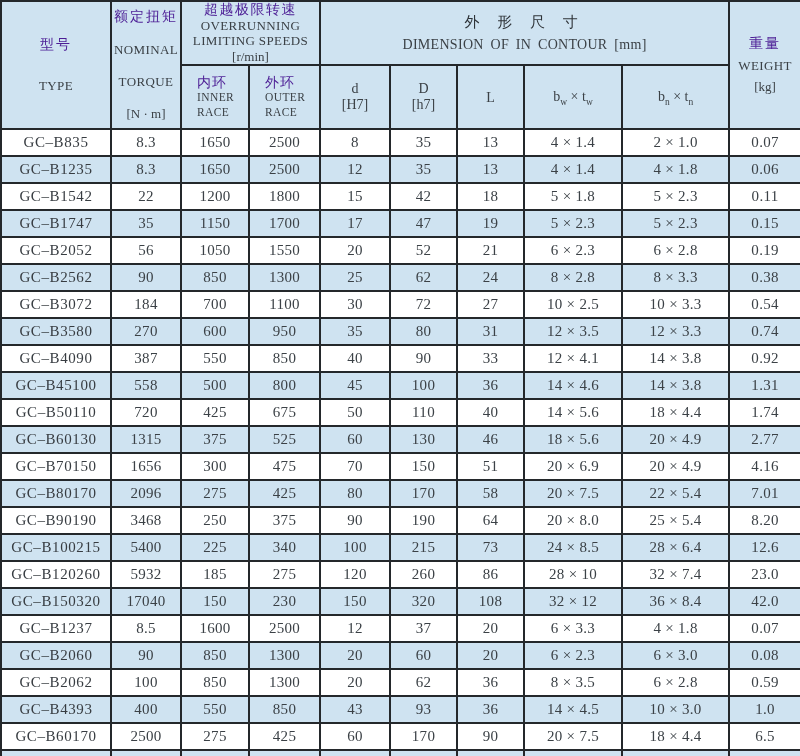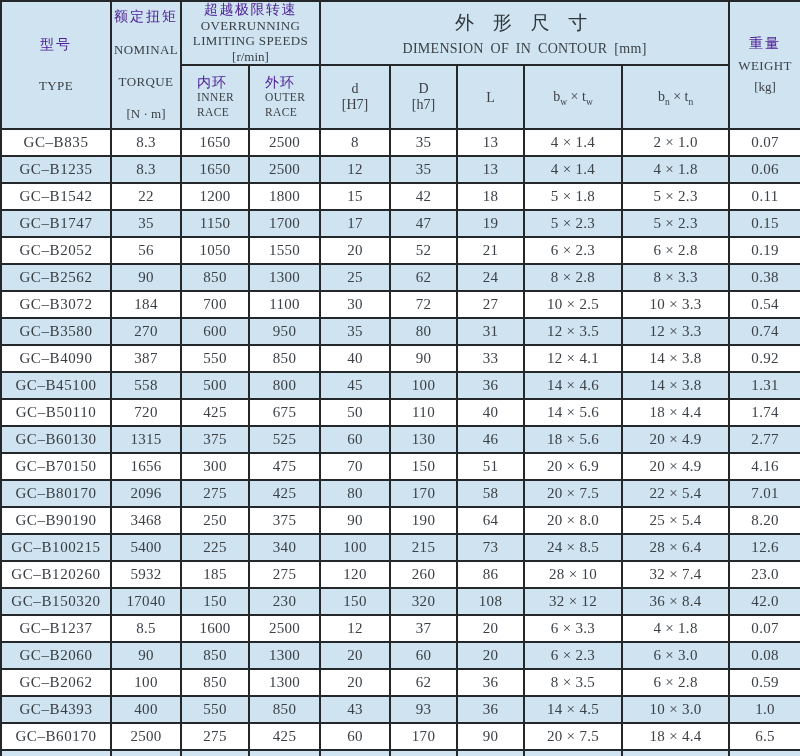--- a/index.html
+++ b/index.html
@@ -41,21 +41,21 @@
 
   .tight { line-height: 15.5px; }
   .tight .zh { letter-spacing: 1.5px; }
   .tight .en { font-size: 13px; }
 
   th.race { text-align: left; padding-left: 15px; }
   .race-block { line-height: 15px; }
   .race-block .zh { letter-spacing: 1px; }
   .race-block .en { font-size: 11.5px; letter-spacing: 0.4px; }
 
-  .dim-zh { font-size: 19px; color: #2f3439; letter-spacing: 7px; }
+  .dim-zh { font-size: 15px; color: #2f3439; letter-spacing: 7px; }
   .dim-en { font-size: 14px; word-spacing: 3px; letter-spacing: 0.3px; margin-top: 5px; }
 
   .two-line { line-height: 16px; font-size: 14px; }
   .sym { font-size: 14px; }
   .sym sub { font-size: 9.5px; }
 </style>
 </head>
 <body>
 
 <table class="spec">

